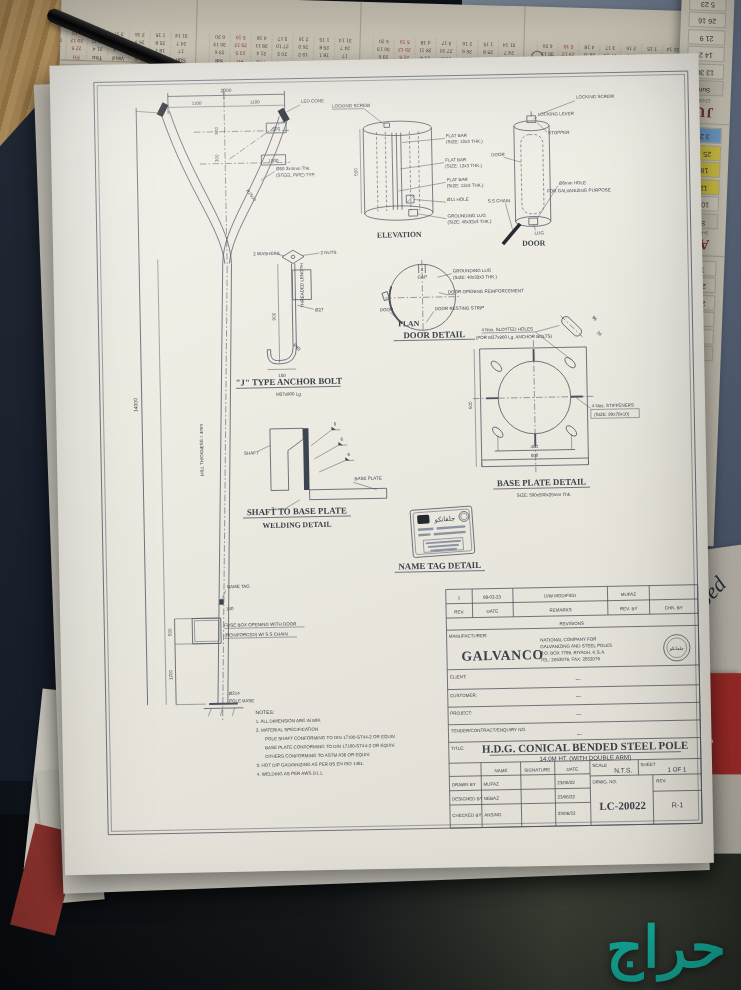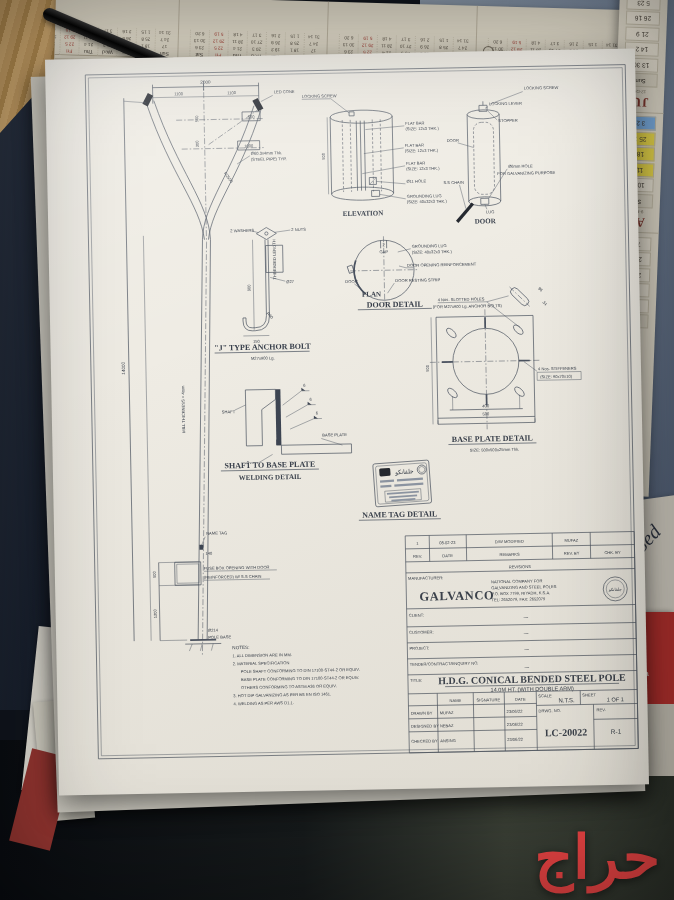--- a/index.html
+++ b/index.html
@@ -79,21 +79,21 @@
   .drw .fillink{fill:#3c4452;stroke:none;}
   .drw .fillblk{fill:#23272e;stroke:none;}
   .drw .bar{fill:#8d96a4;stroke:none;}
   .drw text{font-family:"Liberation Sans",sans-serif;font-size:4.6px;fill:#39404c;stroke:none;}
   .drw .ts{font-size:4.1px;}
   .drw .ser{font-family:"Liberation Serif",serif;font-weight:bold;}
   .drw .h1{font-size:8px;}
   .drw .h2{font-size:7px;}
   .drw .mid{text-anchor:middle;}
 
-  .watermark{position:absolute;right:14px;bottom:8px;font-weight:bold;font-size:60px;color:#ef4444;
+  .watermark{position:absolute;right:14px;bottom:8px;font-weight:bold;font-size:52px;color:#14b8a6;
     text-shadow:0 2px 8px rgba(0,0,0,.55);letter-spacing:2px;opacity:.96;}
   .vignette{position:absolute;inset:0;pointer-events:none;
     box-shadow:inset 0 0 130px rgba(0,0,0,.45);}
 </style>
 </head>
 <body>
 
 <div class="stage">
   <div class="bg-desk-right"></div>
   <div class="bg-left"></div>

